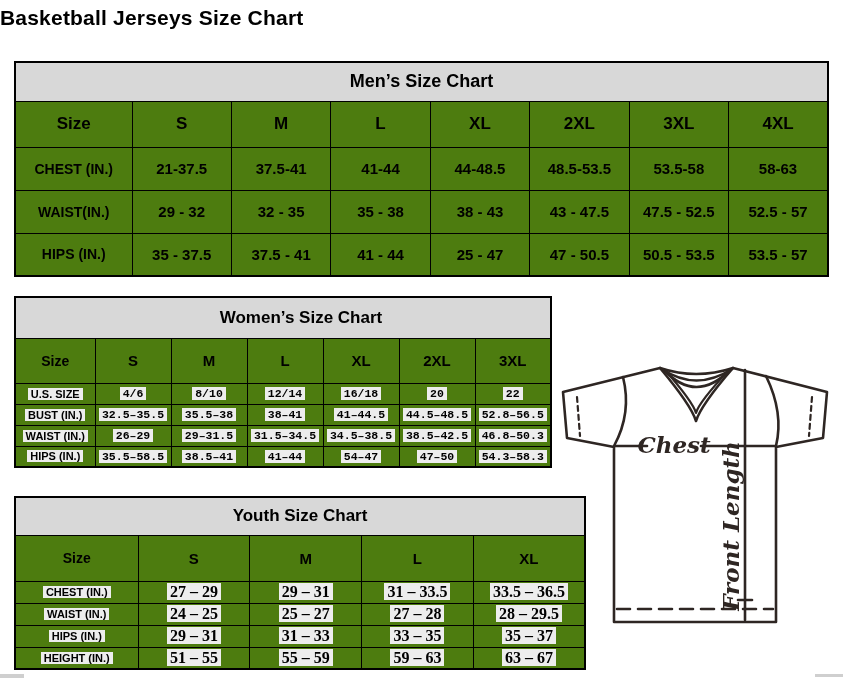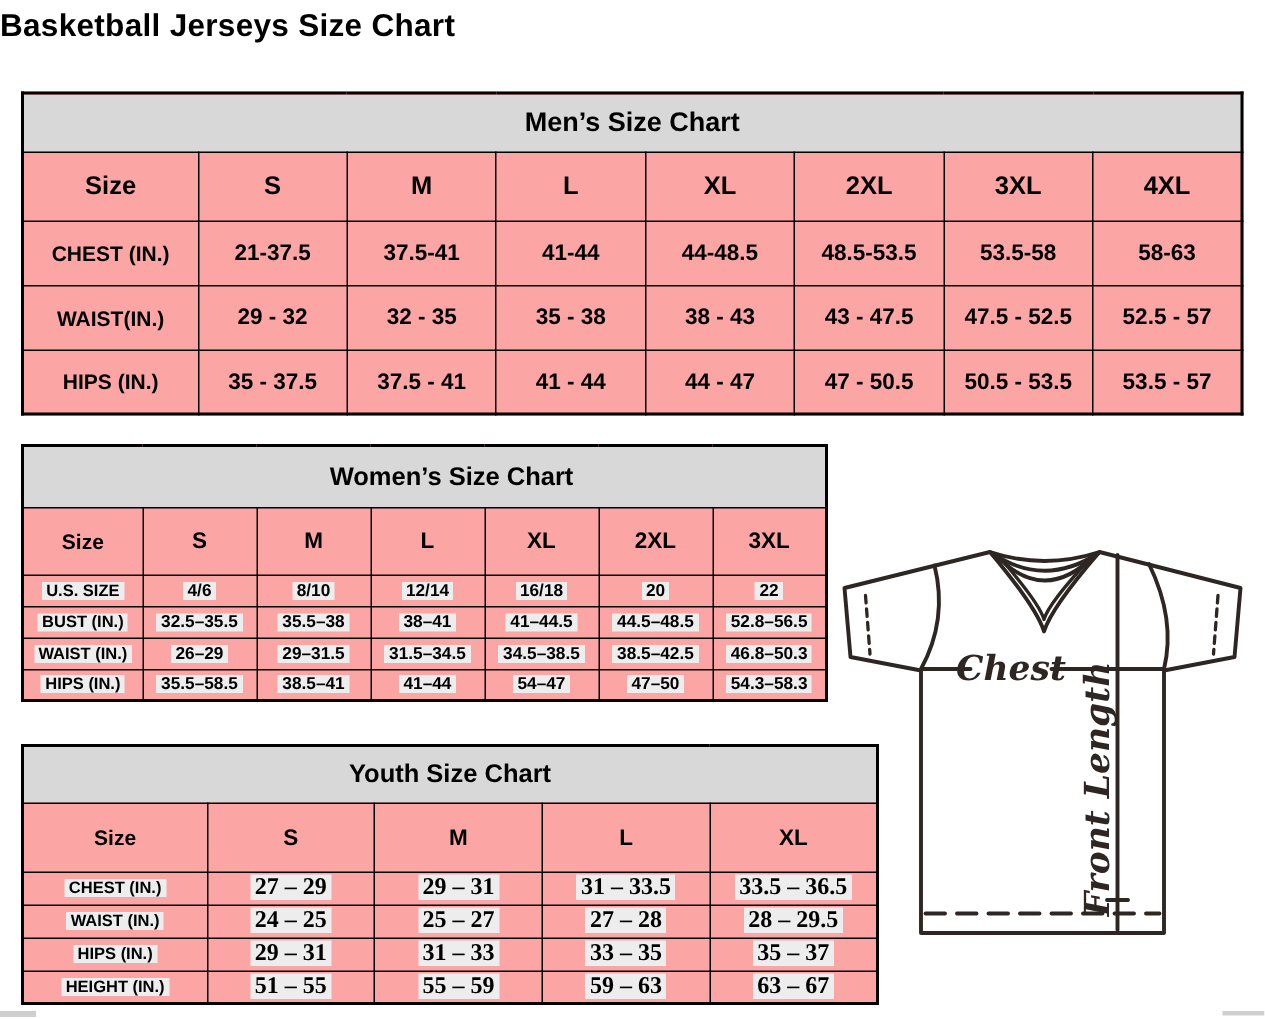--- a/index.html
+++ b/index.html
@@ -7,21 +7,21 @@
     width:843px;height:679px;background:#ffffff;position:relative;overflow:hidden;
     font-family:"Liberation Sans",sans-serif;color:#000;
   }
   .page{position:absolute;inset:0;}
   .title{
     position:absolute;top:6px;left:0;width:806px;margin:0;
     text-align:left;font-size:21px;font-weight:bold;letter-spacing:0.2px;
   }
   table.sizetable{
     position:absolute;border-collapse:collapse;table-layout:fixed;
-    border:2px solid #000;background:#fca5a5;
+    border:2px solid #000;background:#4d7c0f;
   }
   table.sizetable th,table.sizetable td{
     border:1.5px solid #000;text-align:center;vertical-align:middle;
     font-weight:bold;padding:0;overflow:hidden;white-space:nowrap;
   }
   .band{background:#d8d8d8;}
   
   #mens{left:14px;top:61px;width:815px;}
   #mens tr.band-row{height:39px;}
   #mens tr.head-row{height:46px;}
@@ -32,21 +32,21 @@
   #mens td{font-size:15px;}
   
   #womens{left:14px;top:296px;width:538px;}
   #womens tr.band-row{height:41px;}
   #womens tr.head-row{height:45px;}
   #womens tr.data-row{height:21px;}
   #womens .band{font-size:17px;padding-left:36px;}
   #womens .colh{font-size:15px;}
   #womens .corner{font-size:14px;}
   #womens .rowlabel{font-size:11px;}
-  #womens td{font-size:11.5px;}
+  #womens td{font-size:11.5px;font-family:Liberation Mono, monospace;}
   
   #youth{left:14px;top:496px;width:572px;}
   #youth tr.band-row{height:38px;}
   #youth tr.head-row{height:46px;}
   #youth tr.data-row{height:22px;}
   #youth .band{font-size:17px;}
   #youth .colh{font-size:15px;}
   #youth .corner{font-size:14px;}
   #youth .rowlabel{font-size:11px;}
   #youth td{font-size:16px;font-family:Liberation Serif, serif;}
@@ -105,21 +105,21 @@
           <td><span class="tv">38 - 43</span></td>
           <td><span class="tv">43 - 47.5</span></td>
           <td><span class="tv">47.5 - 52.5</span></td>
           <td><span class="tv">52.5 - 57</span></td>
         </tr>
         <tr class="data-row">
           <th class="rowlabel"><span class="tv">HIPS (IN.)</span></th>
           <td><span class="tv">35 - 37.5</span></td>
           <td><span class="tv">37.5 - 41</span></td>
           <td><span class="tv">41 - 44</span></td>
-          <td><span class="tv">44 - 47</span></td>
+          <td><span class="tv">25 - 47</span></td>
           <td><span class="tv">47 - 50.5</span></td>
           <td><span class="tv">50.5 - 53.5</span></td>
           <td><span class="tv">53.5 - 57</span></td>
         </tr>
       </tbody>
     </table>
 
   <table id="womens" class="sizetable hl-table">
     <colgroup>
         <col style="width:80px">

